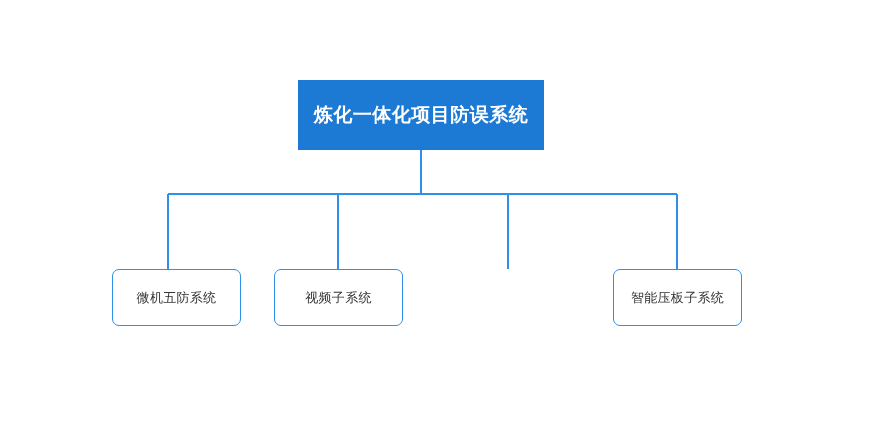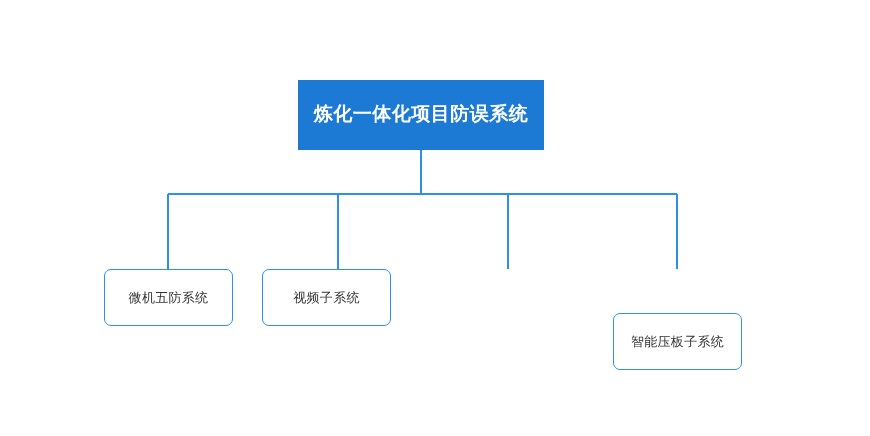--- a/index.html
+++ b/index.html
@@ -39,38 +39,37 @@
   .node-root {
     left: 298px;
     top: 80px;
     width: 246px;
     height: 70px;
     background: #1c79d4;
     color: #ffffff;
     font-size: 19px;
     font-weight: bold;
     letter-spacing: 0.5px;
-    font-family: Liberation Mono, monospace;
   }
   .node-child {
     width: 129px;
     height: 57px;
     top: 269px;
     background: #ffffff;
     border: 1.5px solid #2e90e8;
     border-radius: 7px;
     color: #333333;
     font-size: 13px;
     font-weight: normal;
     letter-spacing: 0.3px;
   }
-  .child-1 { left: 104px; align-items: center; }
-  .child-2 { left: 262px; }
+  .child-1 { left: 112px; align-items: center; }
+  .child-2 { left: 274px; }
   .child-3 { left: 444px; }
-  .child-4 { left: 613px; margin-top: 44px; }
+  .child-4 { left: 613px; }
   .node-label {
     display: block;
     line-height: 1.2;
     white-space: nowrap;
   }
 </style>
 </head>
 <body>
 
 <div id="diagram-canvas">

